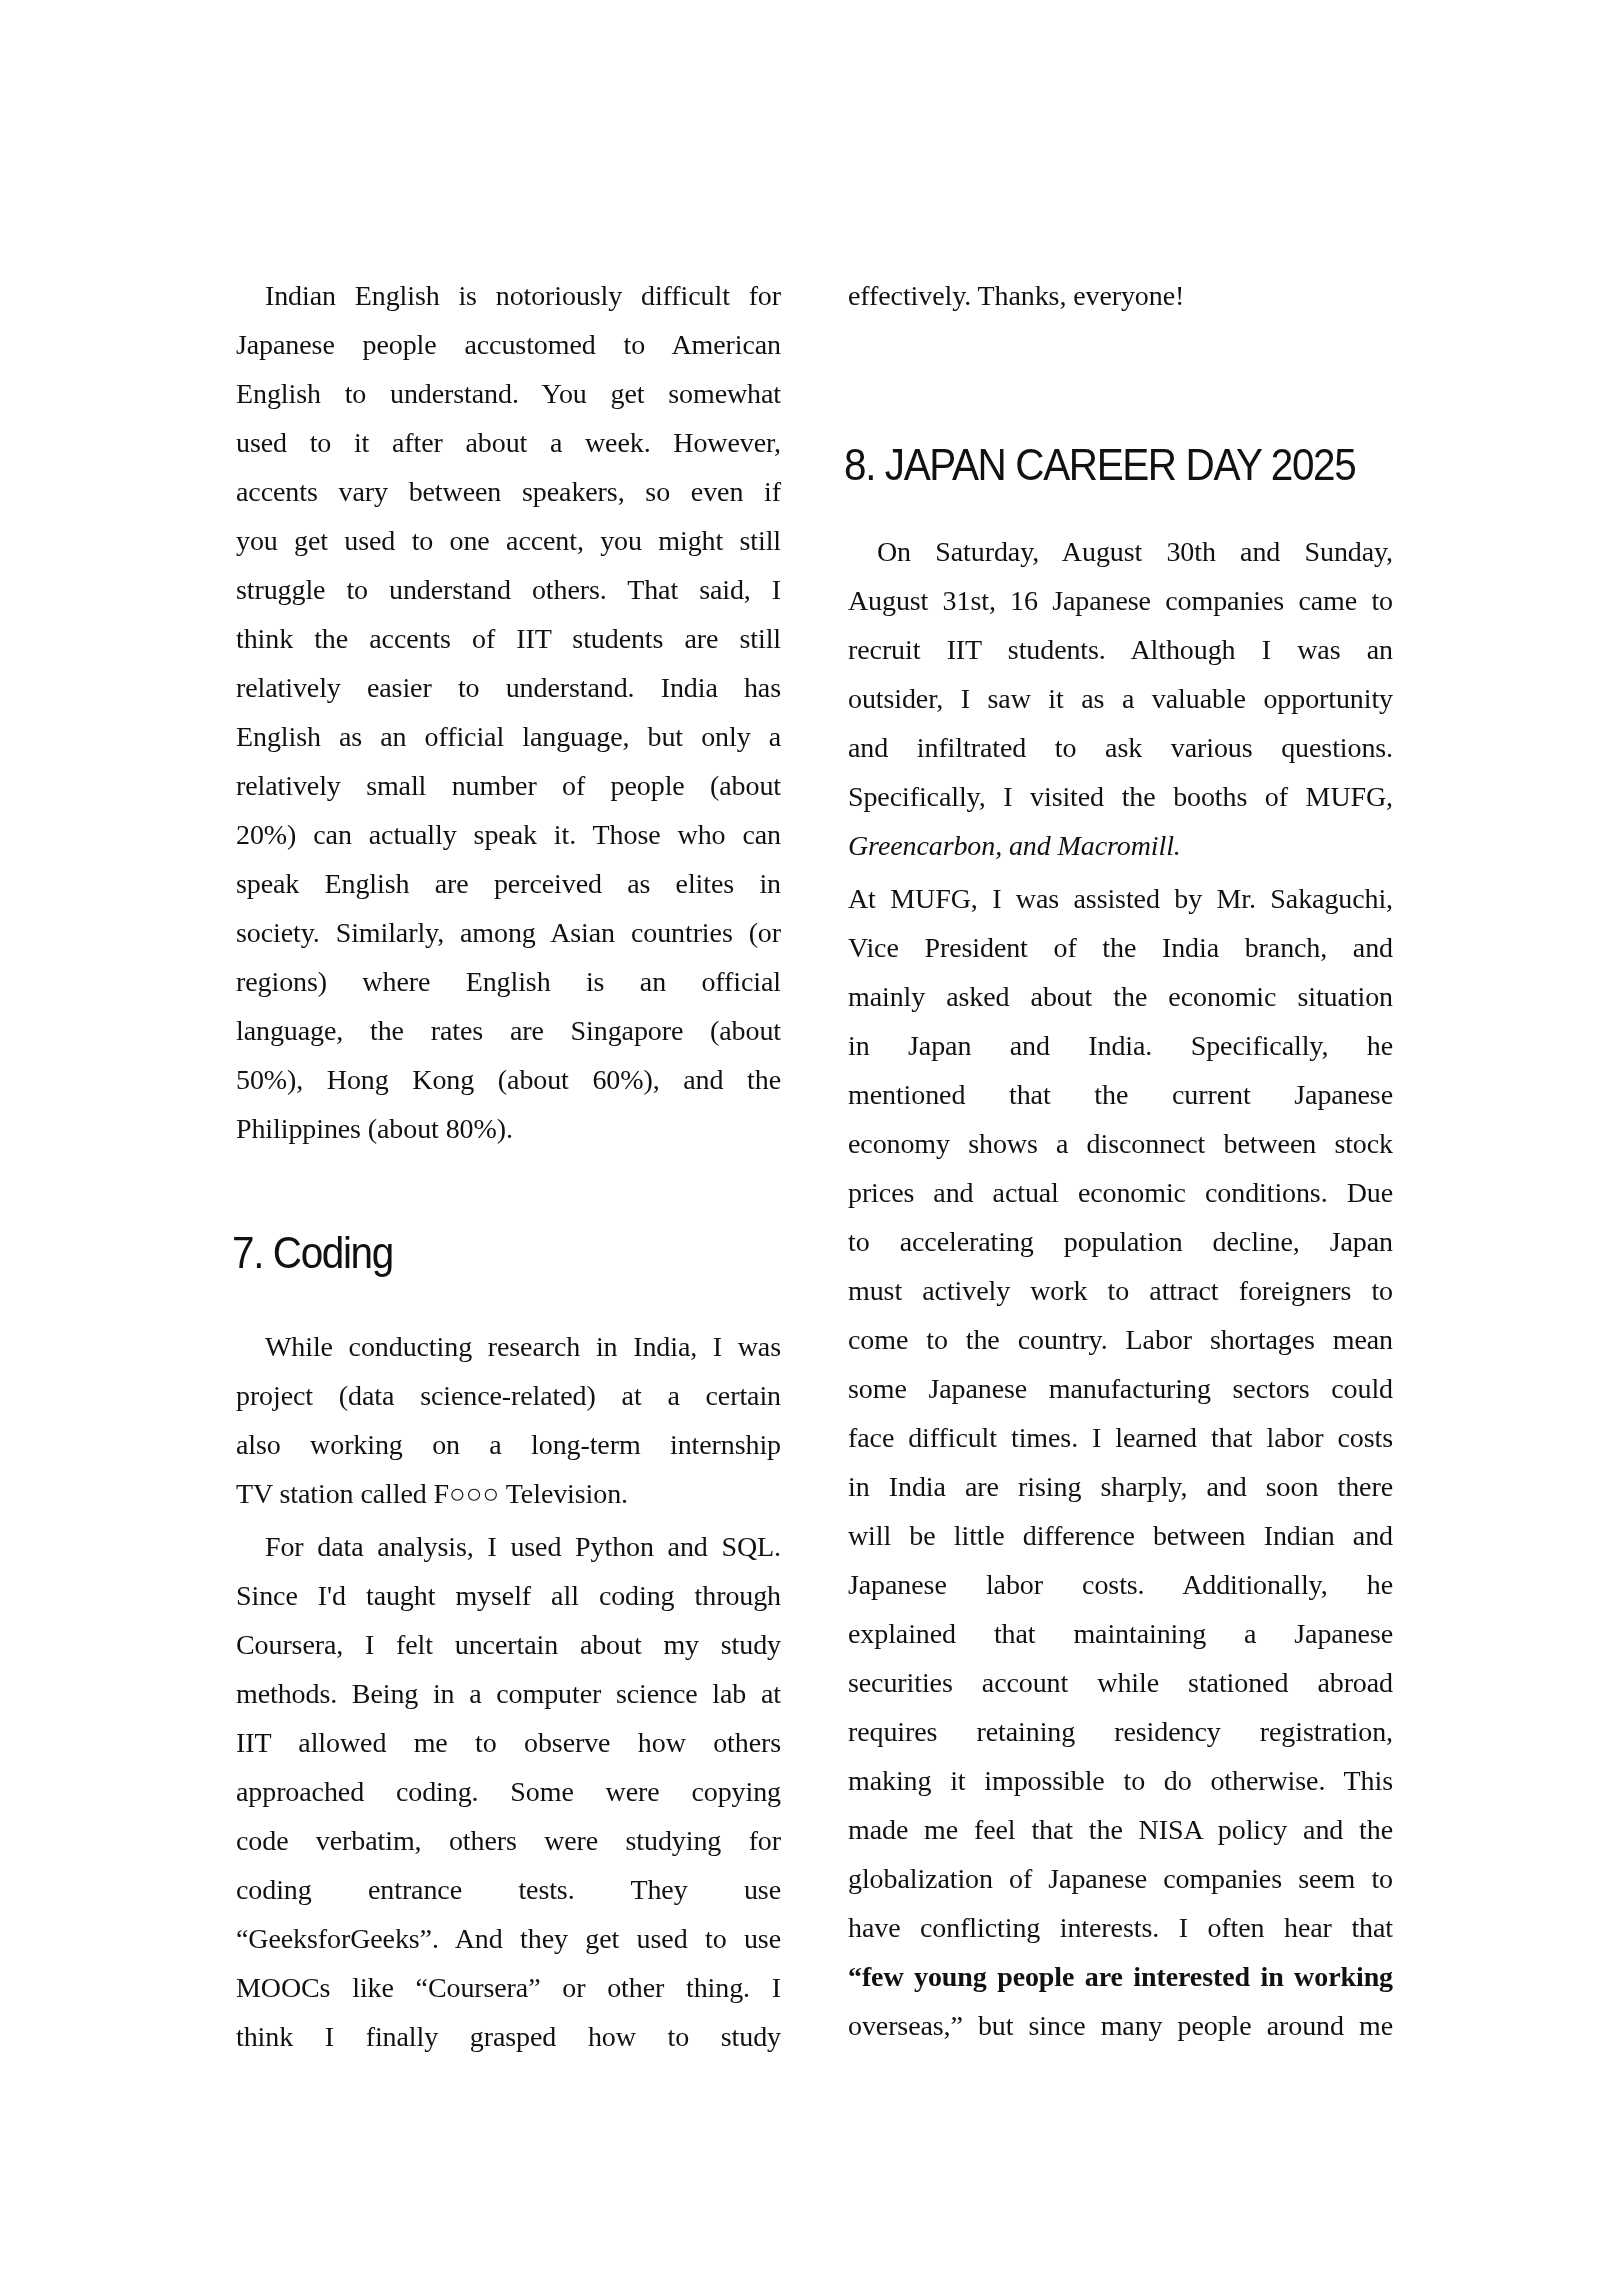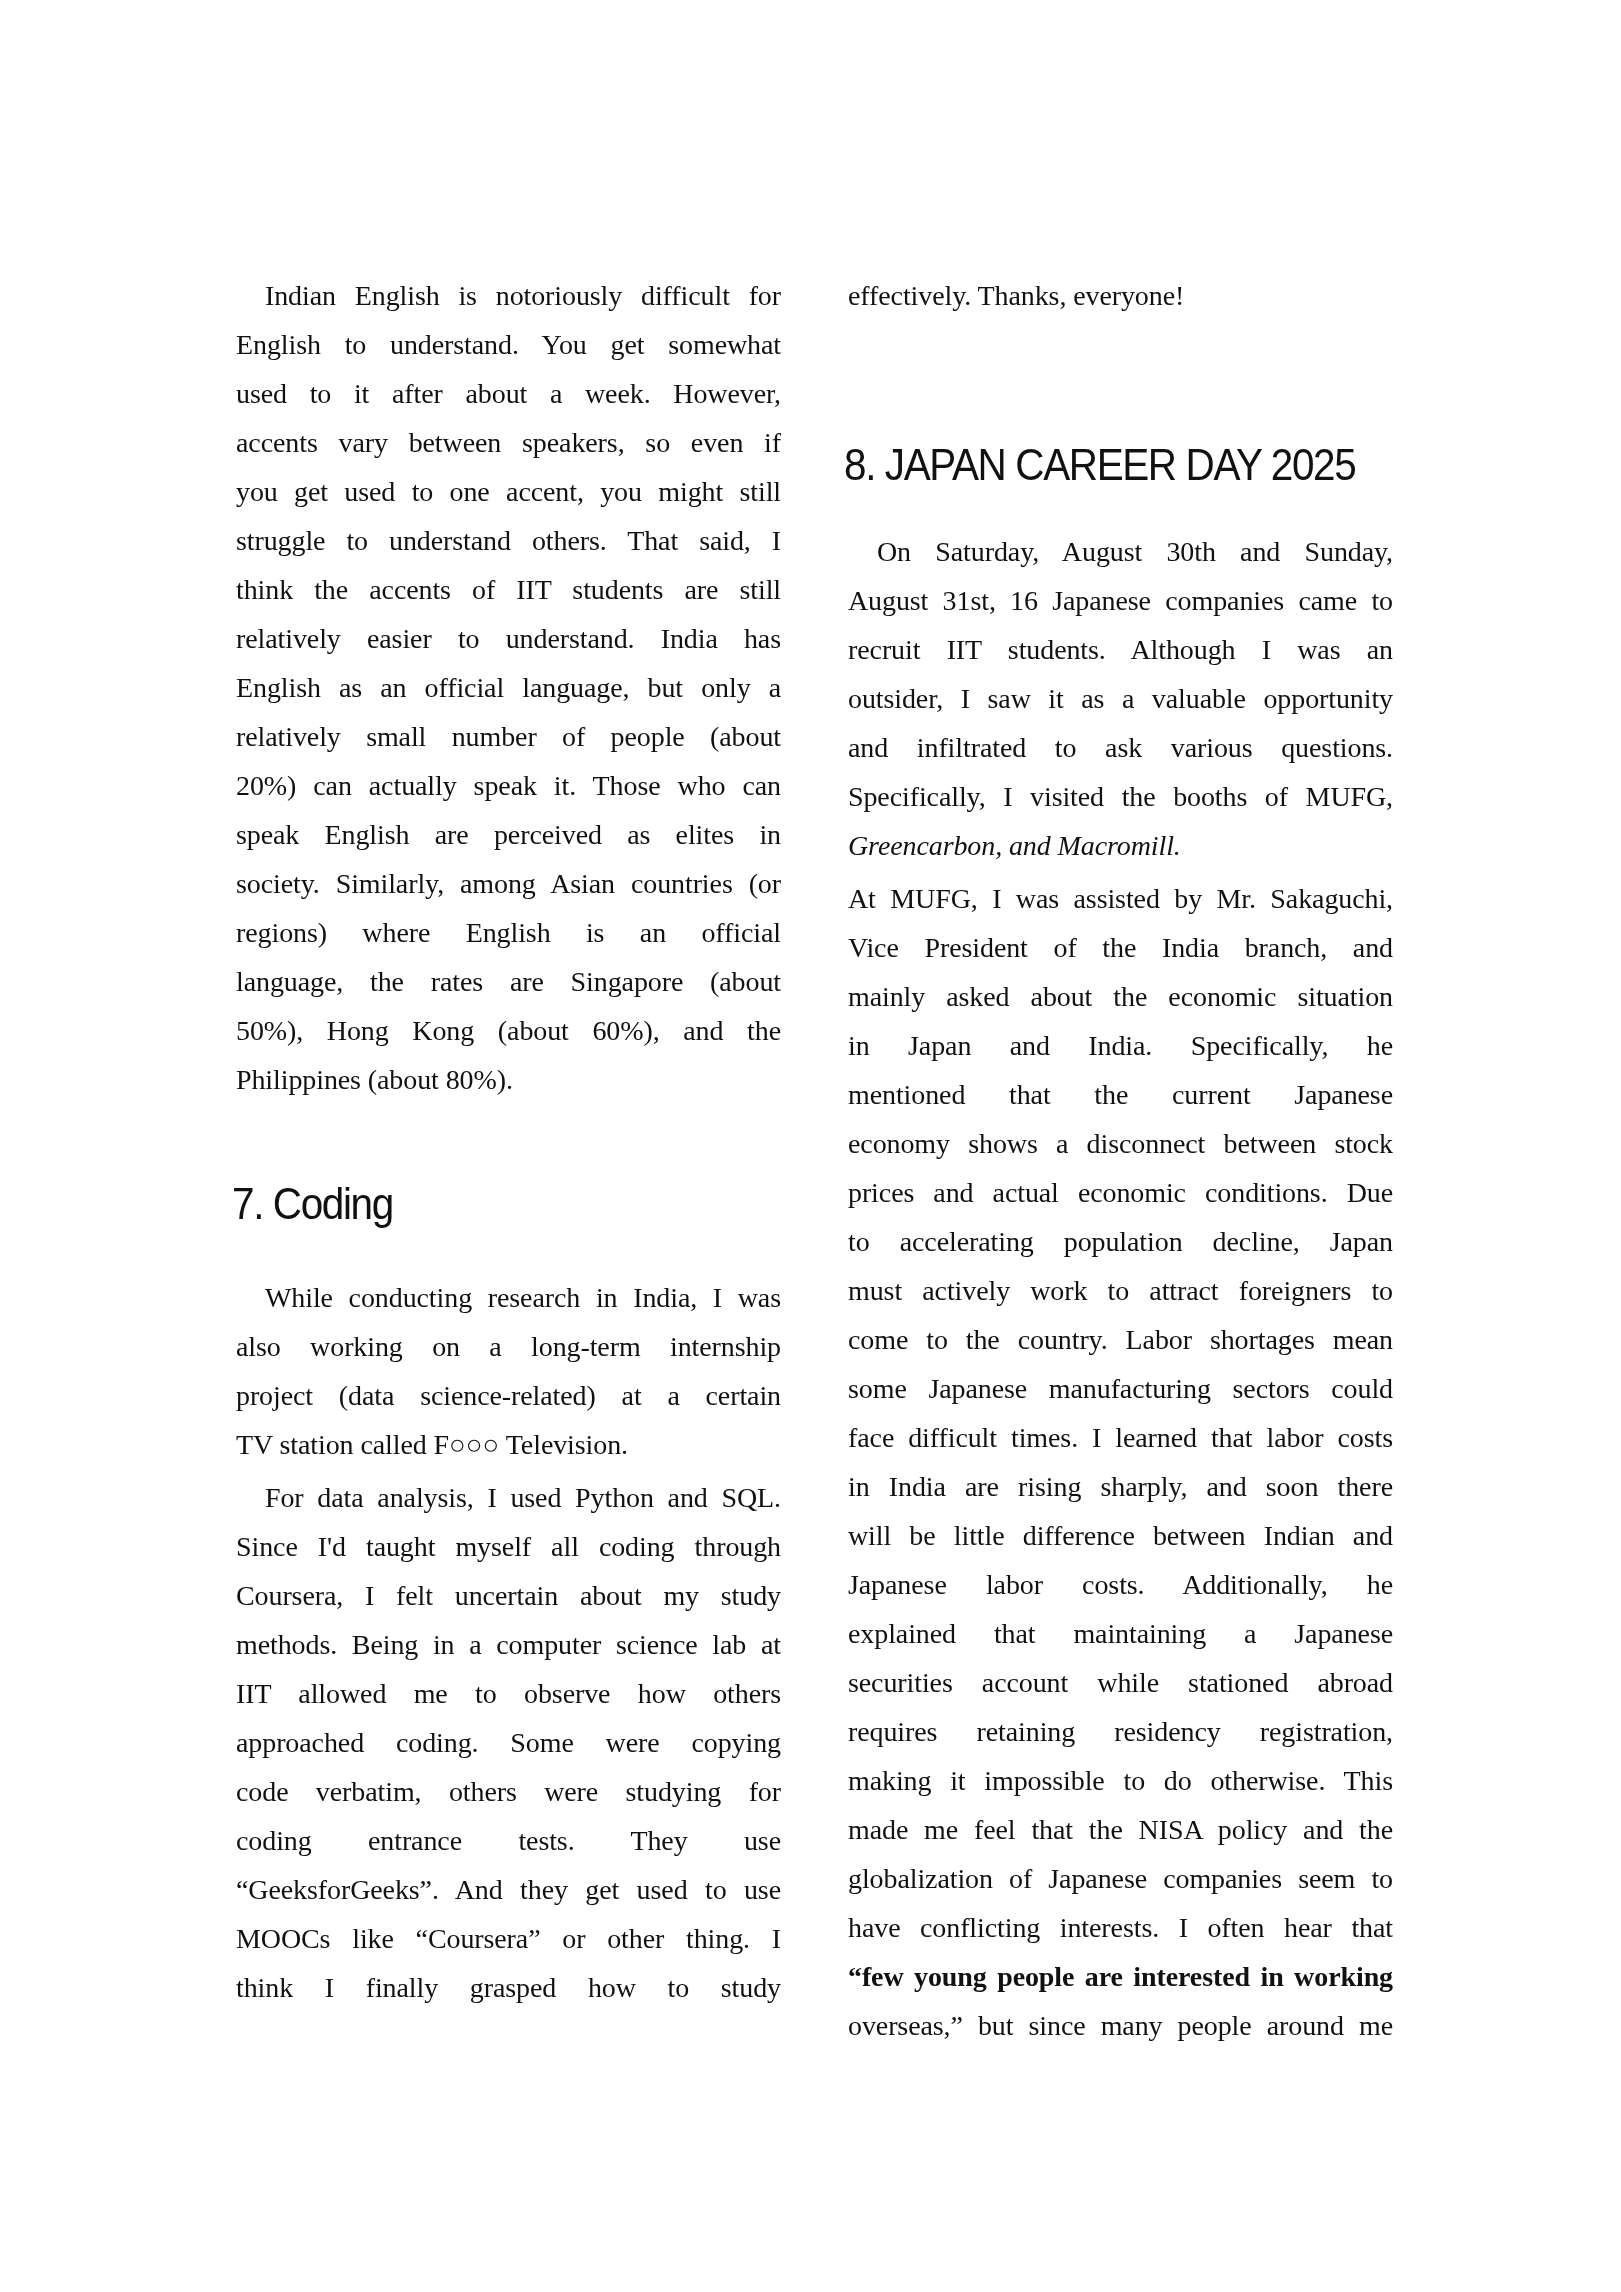--- a/index.html
+++ b/index.html
@@ -58,20 +58,21 @@
     #col-left .gap-after-heading { height: 41px; }
     #col-right .gap-before-heading { height: 116px; }
     #col-right .gap-after-heading { height: 34px; }
   </style>
 </head>
 <body>
 
 <div class="column" id="col-left">
   <div class="para">
       <span class="line indent" style="white-space: nowrap;">Indian English is notoriously difficult for</span>
+      <span class="line" style="white-space: nowrap;">Japanese people accustomed to American</span>
       <span class="line" style="white-space: nowrap;">English to understand. You get somewhat</span>
       <span class="line" style="white-space: nowrap;">used to it after about a week. However,</span>
       <span class="line" style="white-space: nowrap;">accents vary between speakers, so even if</span>
       <span class="line" style="white-space: nowrap;">you get used to one accent, you might still</span>
       <span class="line" style="white-space: nowrap;">struggle to understand others. That said, I</span>
       <span class="line" style="white-space: nowrap;">think the accents of IIT students are still</span>
       <span class="line" style="white-space: nowrap;">relatively easier to understand. India has</span>
       <span class="line" style="white-space: nowrap;">English as an official language, but only a</span>
       <span class="line" style="white-space: nowrap;">relatively small number of people (about</span>
       <span class="line" style="white-space: nowrap;">20%) can actually speak it. Those who can</span>
@@ -82,22 +83,22 @@
       <span class="line" style="white-space: nowrap;">50%), Hong Kong (about 60%), and the</span>
       <span class="line last" style="white-space: nowrap;">Philippines (about 80%).</span>
     </div>
 
   <div class="gap-before-heading"></div>
   <h2 class="heading">7. Coding</h2>
   <div class="gap-after-heading"></div>
 
   <div class="para">
       <span class="line indent" style="white-space: nowrap;">While conducting research in India, I was</span>
+      <span class="line" style="white-space: nowrap;">project (data science-related) at a certain</span>
       <span class="line" style="white-space: nowrap;">also working on a long-term internship</span>
-      <span class="line" style="white-space: nowrap;">project (data science-related) at a certain</span>
       <span class="line last" style="white-space: nowrap;">TV station called F○○○ Television.</span>
     </div>
   <div class="para">
       <span class="line indent" style="white-space: nowrap;">For data analysis, I used Python and SQL.</span>
       <span class="line" style="white-space: nowrap;">Since I'd taught myself all coding through</span>
       <span class="line" style="white-space: nowrap;">Coursera, I felt uncertain about my study</span>
       <span class="line" style="white-space: nowrap;">methods. Being in a computer science lab at</span>
       <span class="line" style="white-space: nowrap;">IIT allowed me to observe how others</span>
       <span class="line" style="white-space: nowrap;">approached coding. Some were copying</span>
       <span class="line" style="white-space: nowrap;">code verbatim, others were studying for</span>

